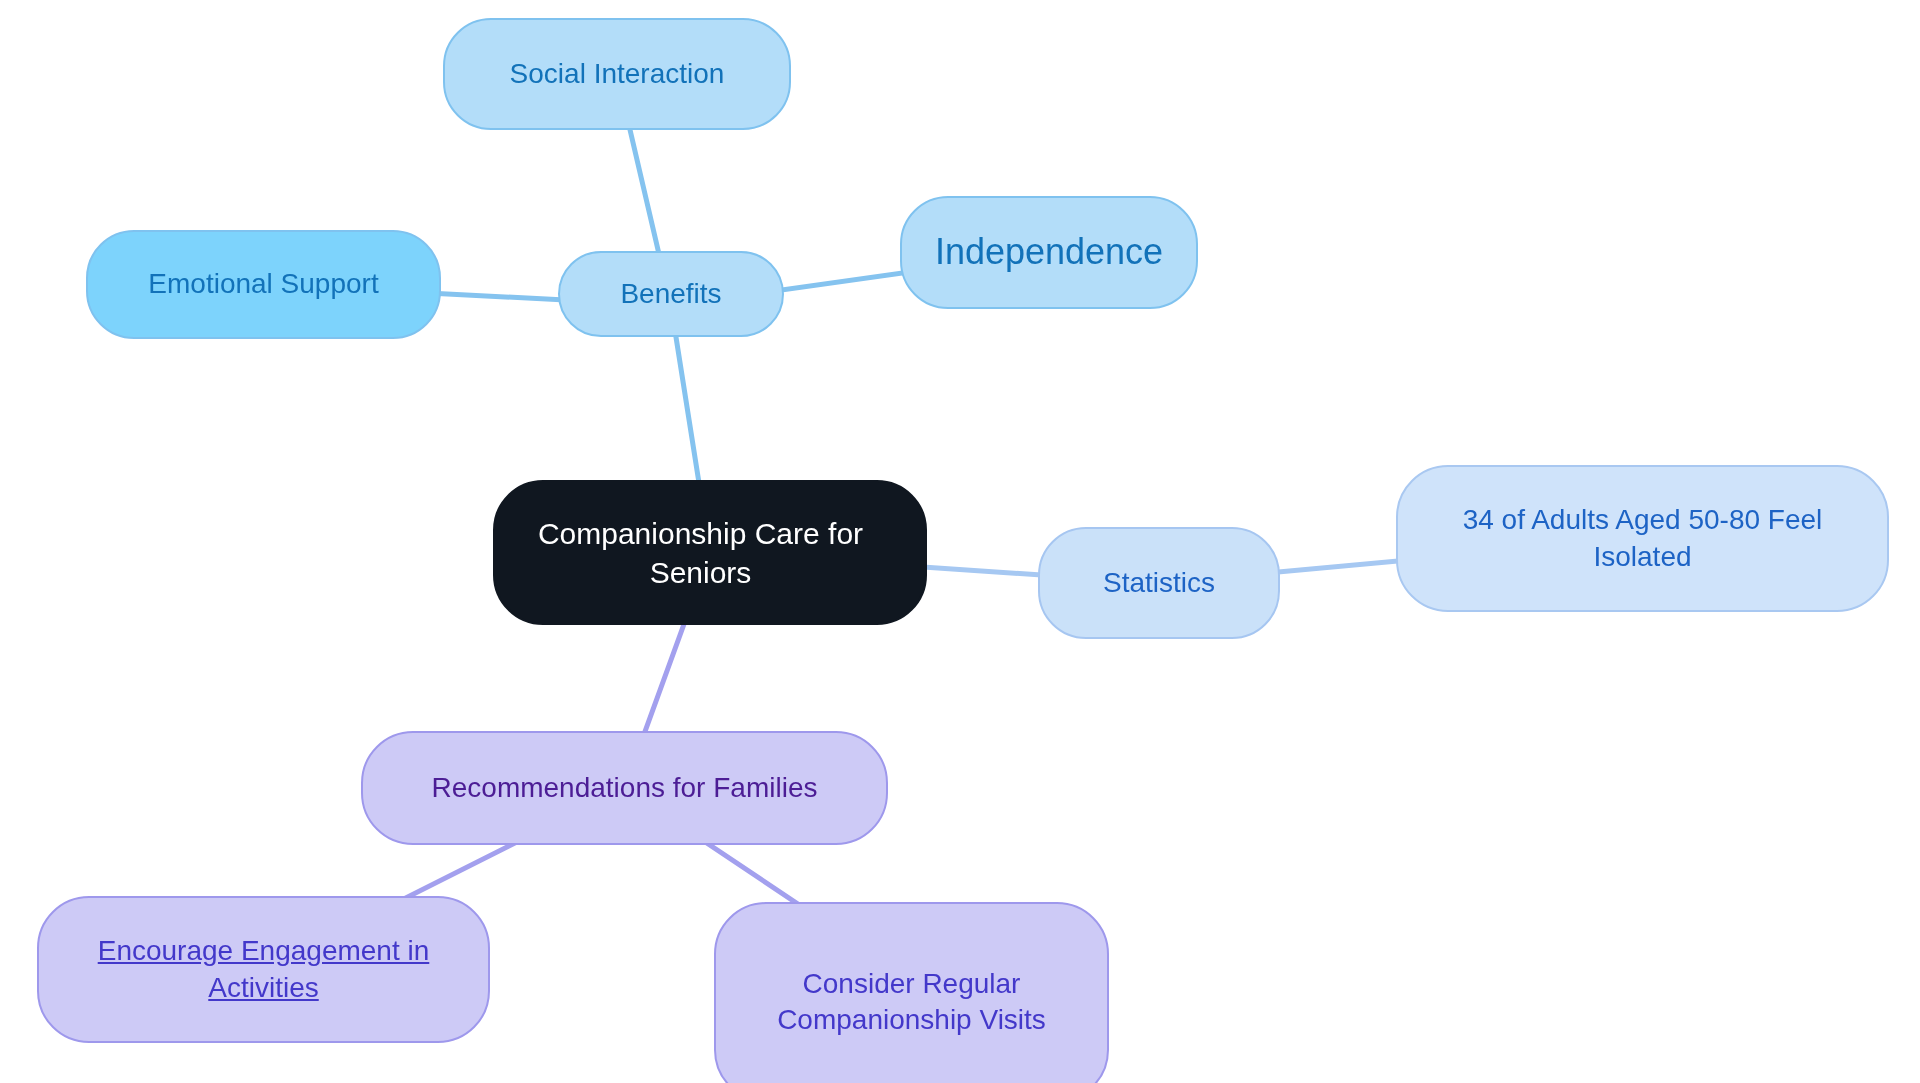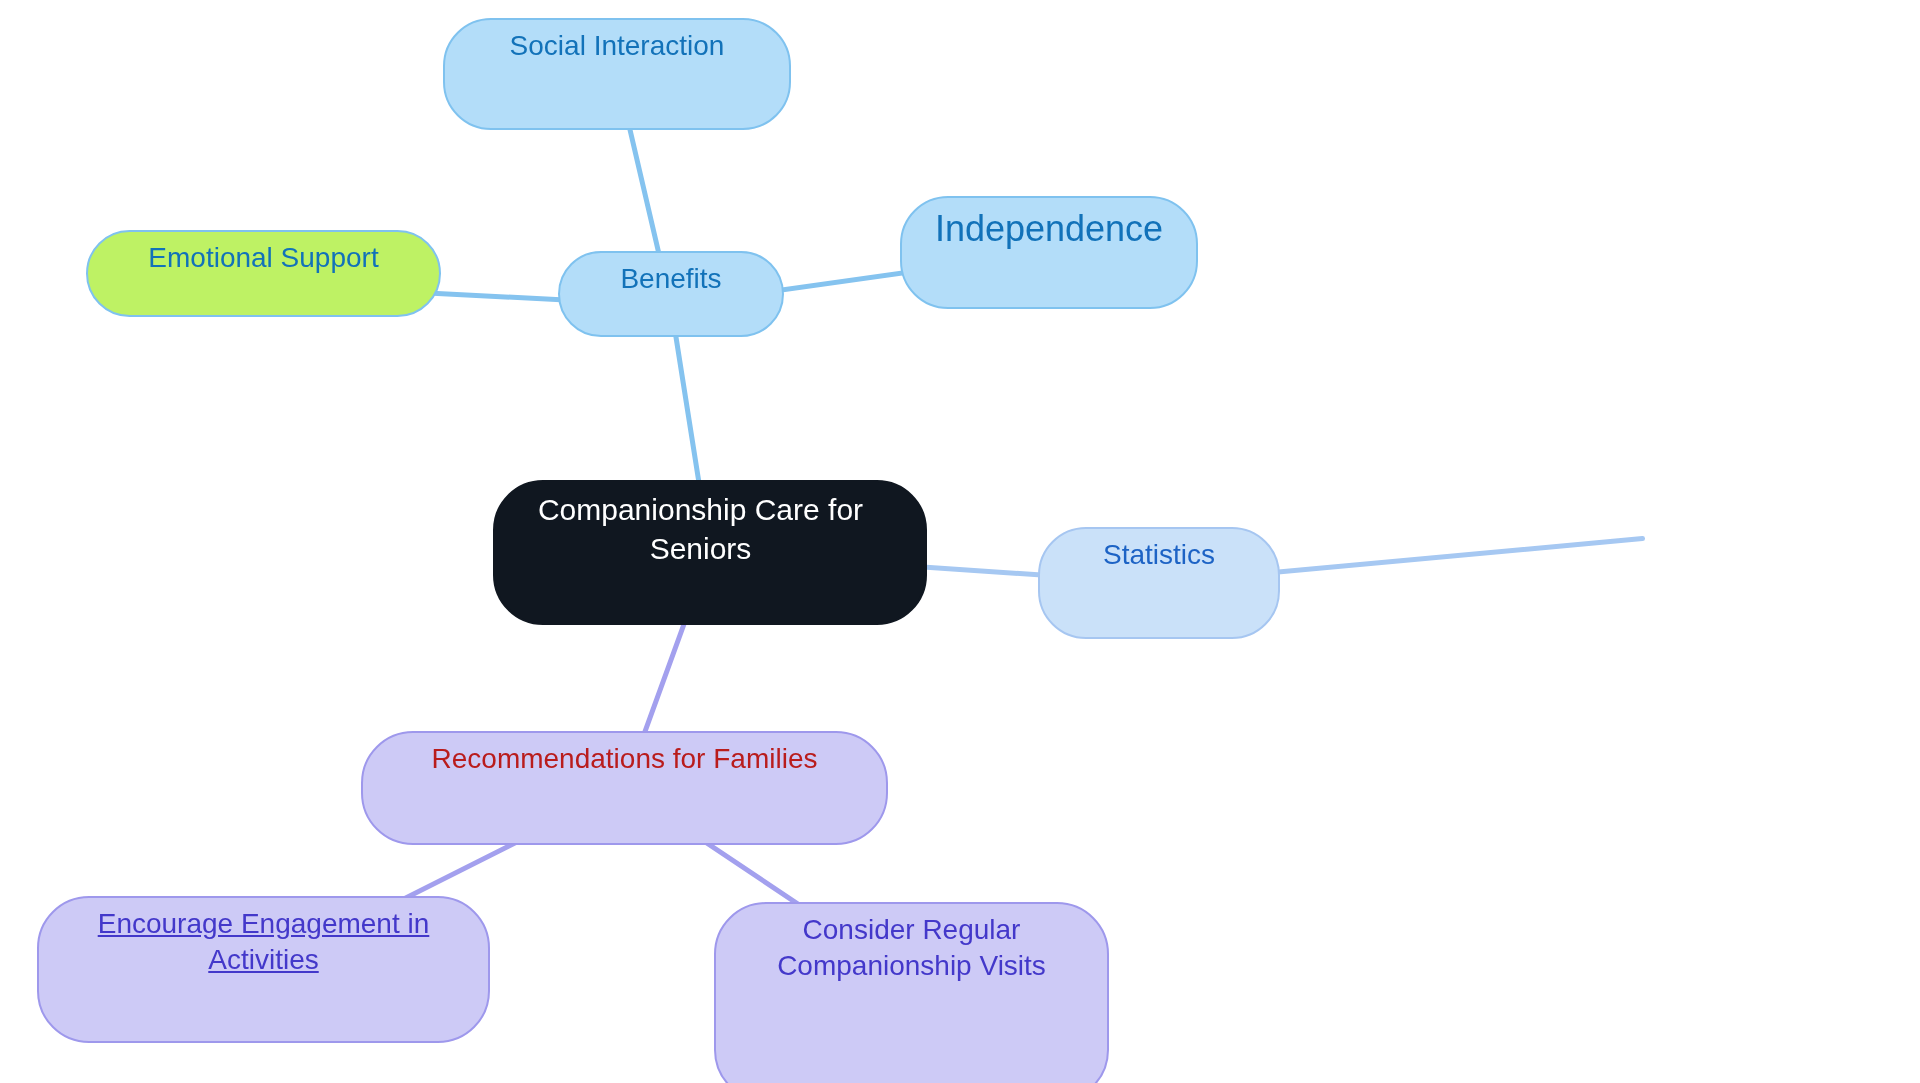--- a/index.html
+++ b/index.html
@@ -19,21 +19,21 @@
     position: absolute;
     left: 0;
     top: 0;
     width: 1920px;
     height: 1083px;
     pointer-events: none;
   }
   .node {
     position: absolute;
     display: flex;
-    align-items: flex-start;
+    align-items: center;
     justify-content: center;
     text-align: center;
     box-sizing: border-box;
     padding: 8px 28px;
     line-height: 1.3;
     cursor: default;
     user-select: none;
   }
   .node span {
     display: block;
@@ -58,30 +58,33 @@
 
   <div class="node" style="left: 493px; top: 480px; width: 434px; height: 145px; border-radius: 50px; background: rgb(16, 23, 32); border: 2.5px solid rgb(16, 23, 32); color: rgb(255, 255, 255); font-size: 30px; padding-left: 9px;">
     <span>Companionship Care for Seniors</span>
   </div>
   <div class="node" style="left: 558px; top: 251px; width: 226px; height: 86px; border-radius: 48px; background: rgb(179, 221, 249); border: 2.5px solid rgb(127, 194, 239); color: rgb(18, 114, 185); font-size: 28px;">
     <span>Benefits</span>
   </div>
   <div class="node" style="left: 443px; top: 18px; width: 348px; height: 112px; border-radius: 48px; background: rgb(179, 221, 249); border: 2.5px solid rgb(127, 194, 239); color: rgb(18, 114, 185); font-size: 28px;">
     <span>Social Interaction</span>
   </div>
-  <div class="node" style="left: 86px; top: 230px; width: 355px; height: 87px; border-radius: 48px; background: #bef264; border: 2.5px solid rgb(127, 194, 239); color: rgb(18, 114, 185); font-size: 28px;">
+  <div class="node" style="left: 86px; top: 230px; width: 355px; height: 109px; border-radius: 48px; background: #7dd3fc; border: 2.5px solid rgb(127, 194, 239); color: rgb(18, 114, 185); font-size: 28px;">
     <span>Emotional Support</span>
   </div>
   <div class="node" style="left: 900px; top: 196px; width: 298px; height: 113px; border-radius: 48px; background: rgb(179, 221, 249); border: 2.5px solid rgb(127, 194, 239); color: rgb(18, 114, 185); font-size: 36px;">
     <span>Independence</span>
   </div>
   <div class="node" style="left: 1038px; top: 527px; width: 242px; height: 112px; border-radius: 48px; background: rgb(202, 225, 249); border: 2.5px solid rgb(166, 198, 241); color: rgb(29, 99, 197); font-size: 28px;">
     <span>Statistics</span>
   </div>
-  <div class="node" style="left: 361px; top: 731px; width: 527px; height: 114px; border-radius: 52px; background: rgb(205, 202, 246); border: 2.5px solid rgb(158, 152, 236); color: #b91c1c; font-size: 28px;">
+  <div class="node" style="left: 1396px; top: 465px; width: 493px; height: 147px; border-radius: 52px; background: rgb(207, 227, 250); border: 2.5px solid rgb(169, 200, 241); color: rgb(29, 99, 197); font-size: 28px;">
+    <span>34 of Adults Aged 50-80 Feel Isolated</span>
+  </div>
+  <div class="node" style="left: 361px; top: 731px; width: 527px; height: 114px; border-radius: 52px; background: rgb(205, 202, 246); border: 2.5px solid rgb(158, 152, 236); color: #4c1d95; font-size: 28px;">
     <span>Recommendations for Families</span>
   </div>
   <div class="node" style="left: 37px; top: 896px; width: 453px; height: 147px; border-radius: 52px; background: rgb(205, 202, 246); border: 2.5px solid rgb(158, 152, 236); color: rgb(67, 56, 202); font-size: 28px; text-decoration: underline;">
     <span>Encourage Engagement in Activities</span>
   </div>
   <div class="node" style="left: 714px; top: 902px; width: 395px; height: 200px; border-radius: 52px; background: rgb(205, 202, 246); border: 2.5px solid rgb(158, 152, 236); color: rgb(67, 56, 202); font-size: 28px;">
     <span>Consider Regular Companionship Visits</span>
   </div>
 
 </div>

